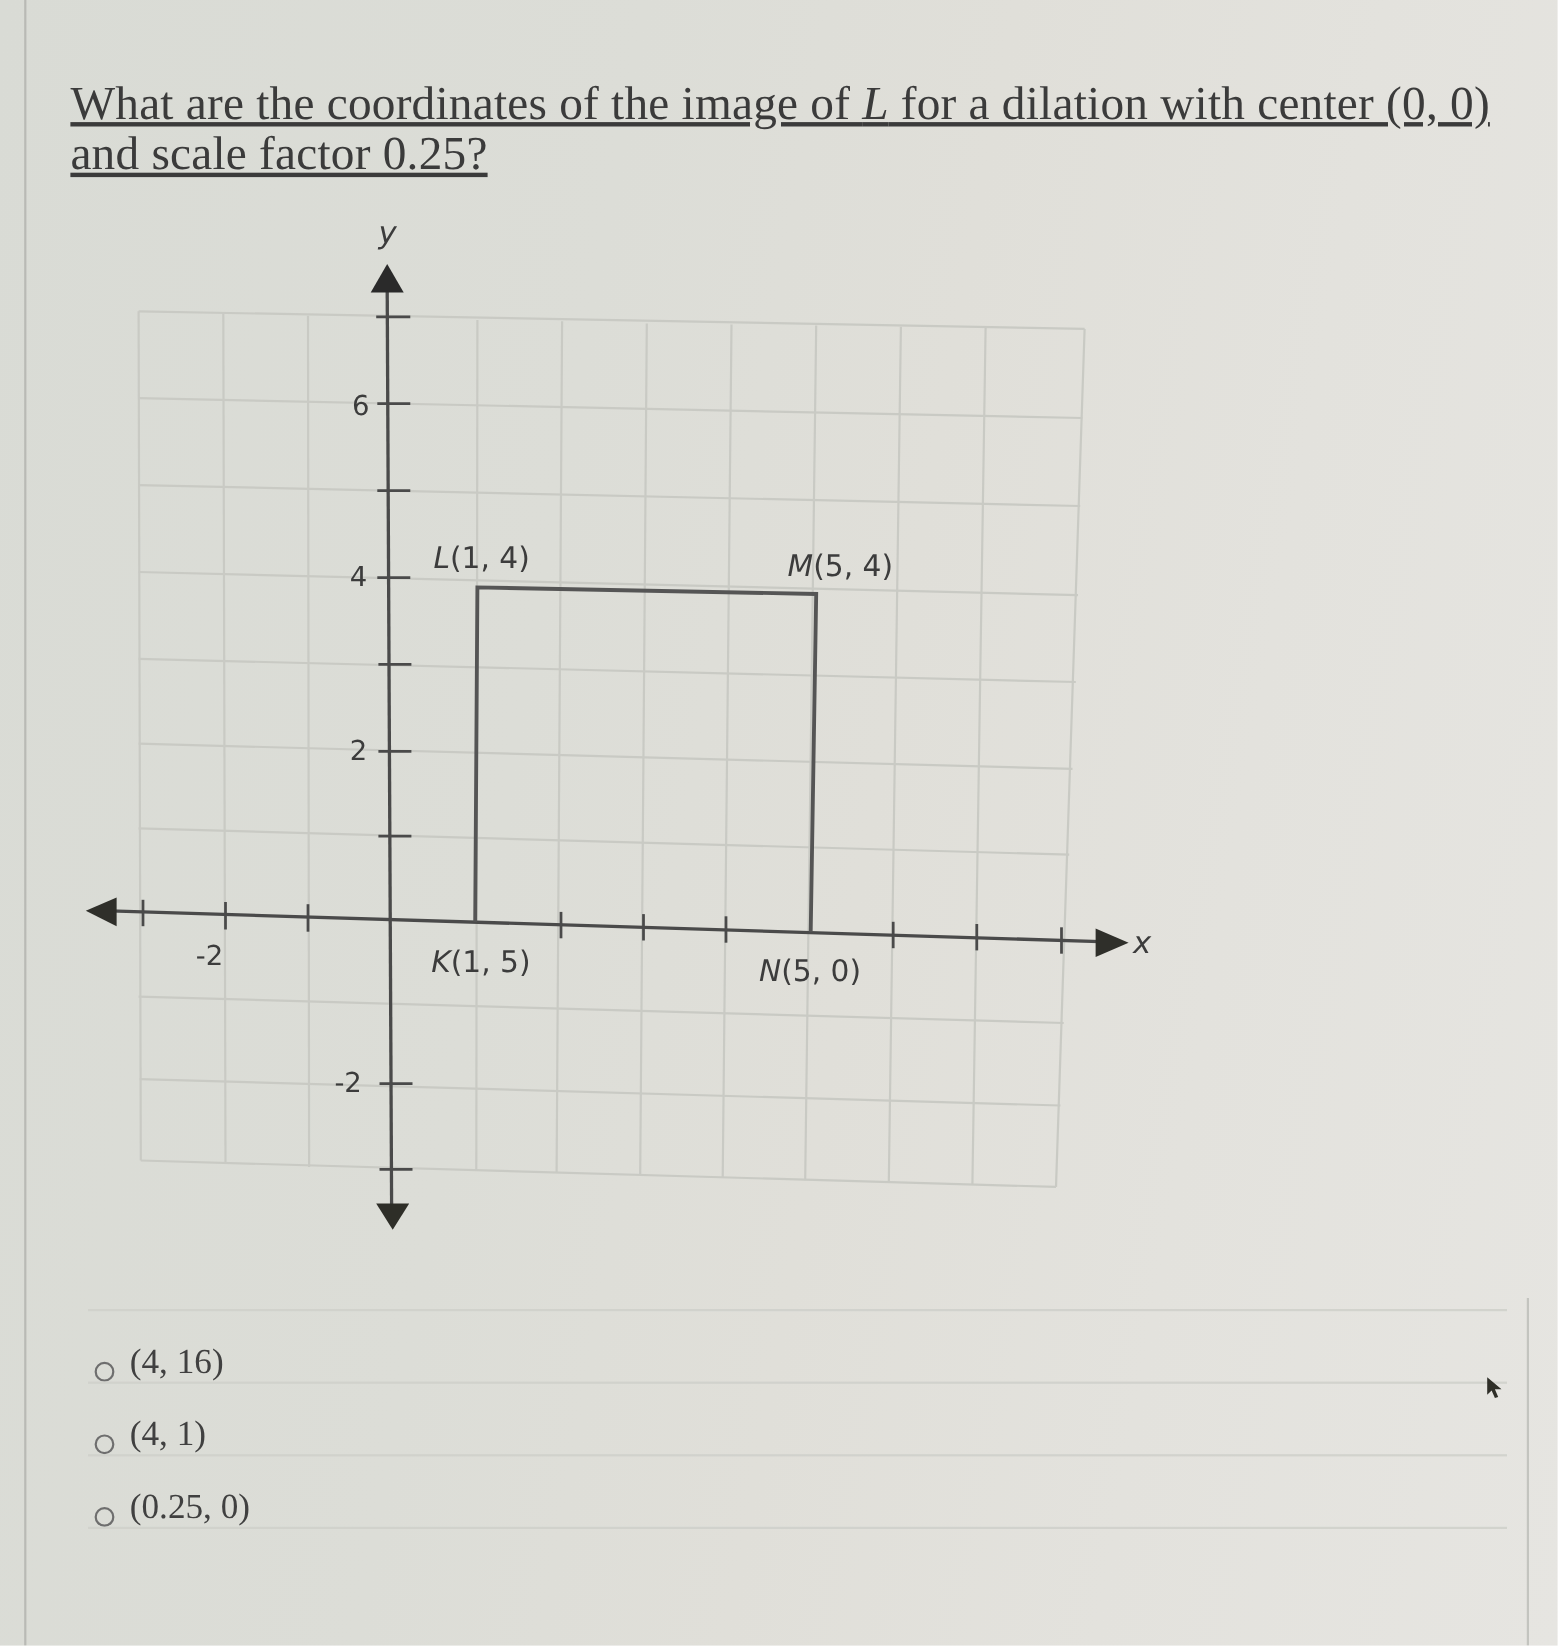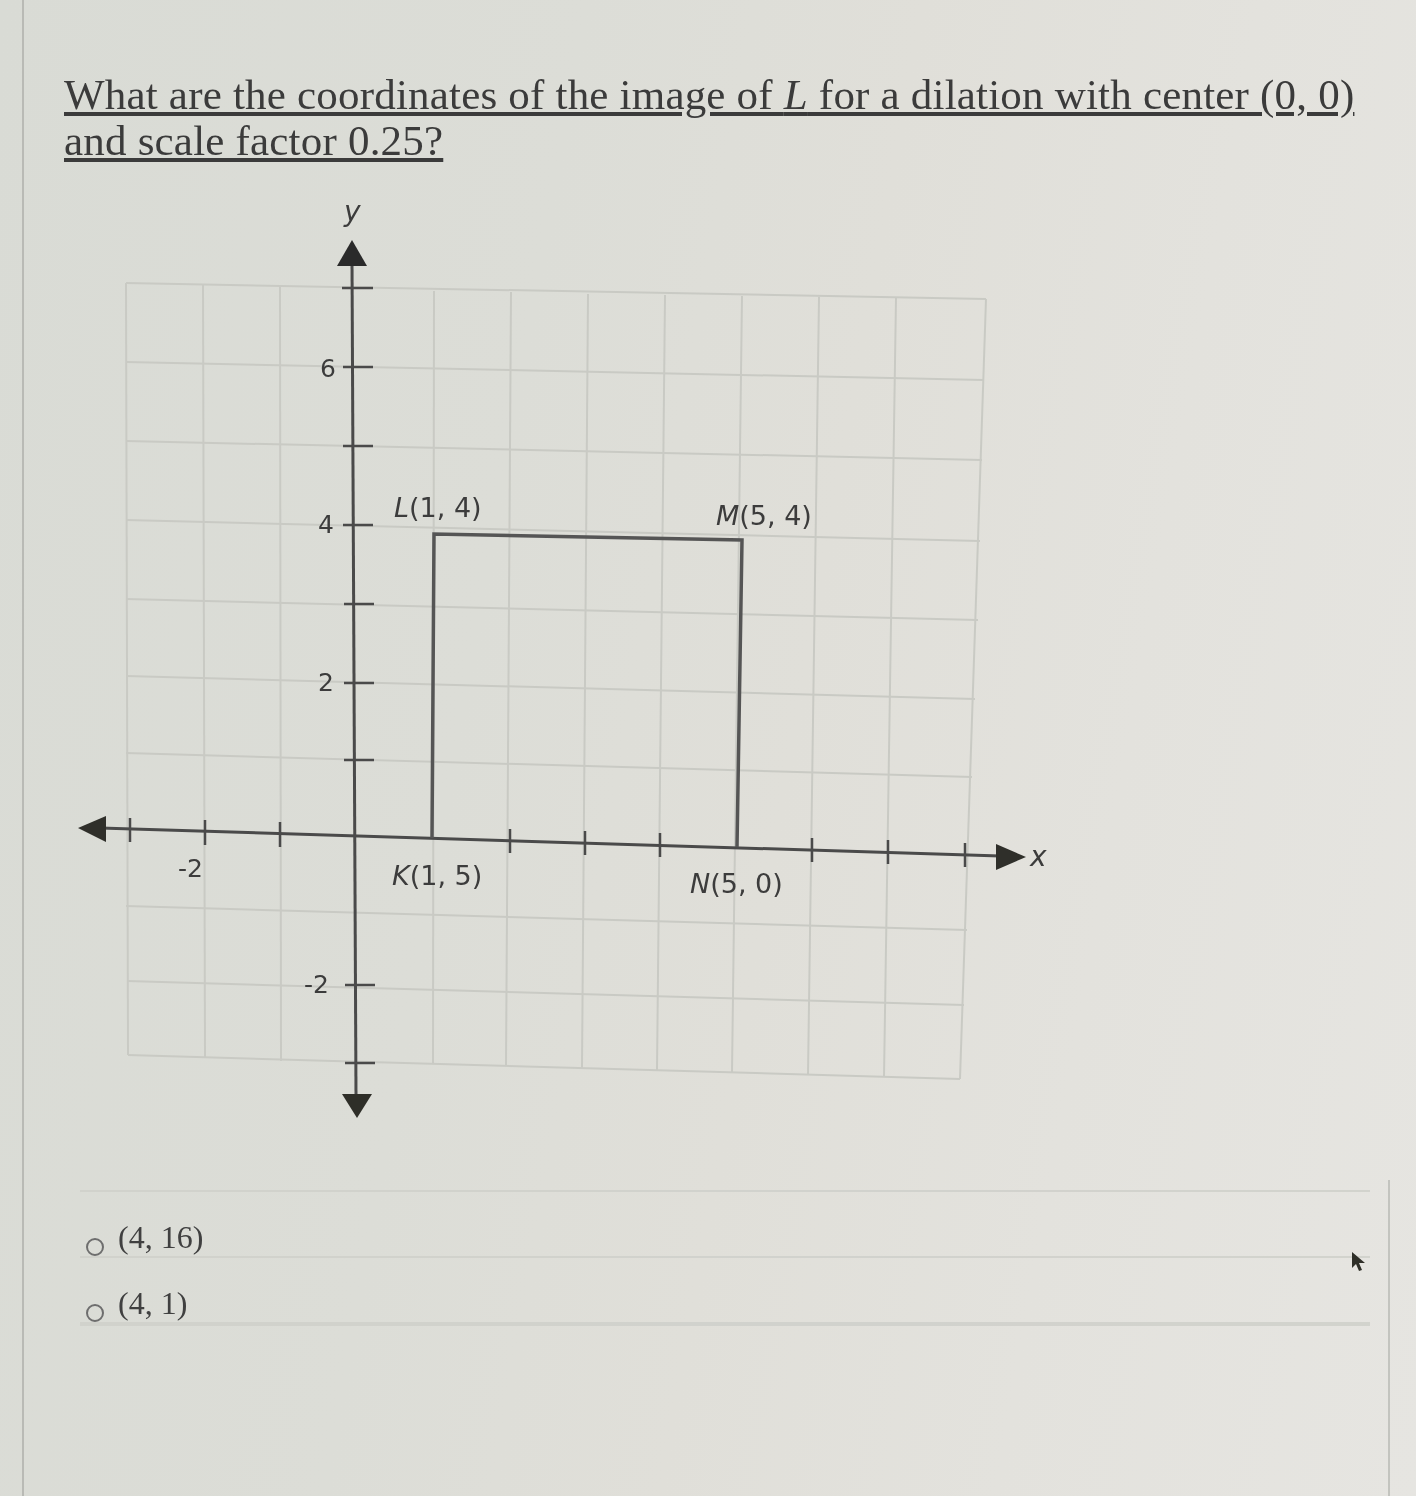--- a/index.html
+++ b/index.html
@@ -136,18 +136,22 @@
   <div class="choice">
     <span class="radio"></span>
     <span>(4, 16)</span>
   </div>
   <div class="choice-sep"></div>
   <div class="choice">
     <span class="radio"></span>
     <span>(4, 1)</span>
   </div>
   <div class="choice-sep"></div>
+  <div class="choice">
+    <span class="radio"></span>
+    <span>(0.25, 0)</span>
+  </div>
   <div class="choice-sep"></div>
 </div>
 
 <svg class="cursor" width="18" height="24">
   <polygon points="2,2 2,18 6,14 9,21 12,20 9,13 15,13" fill="#2f2f28"></polygon>
 </svg>
 
 </body></html>

